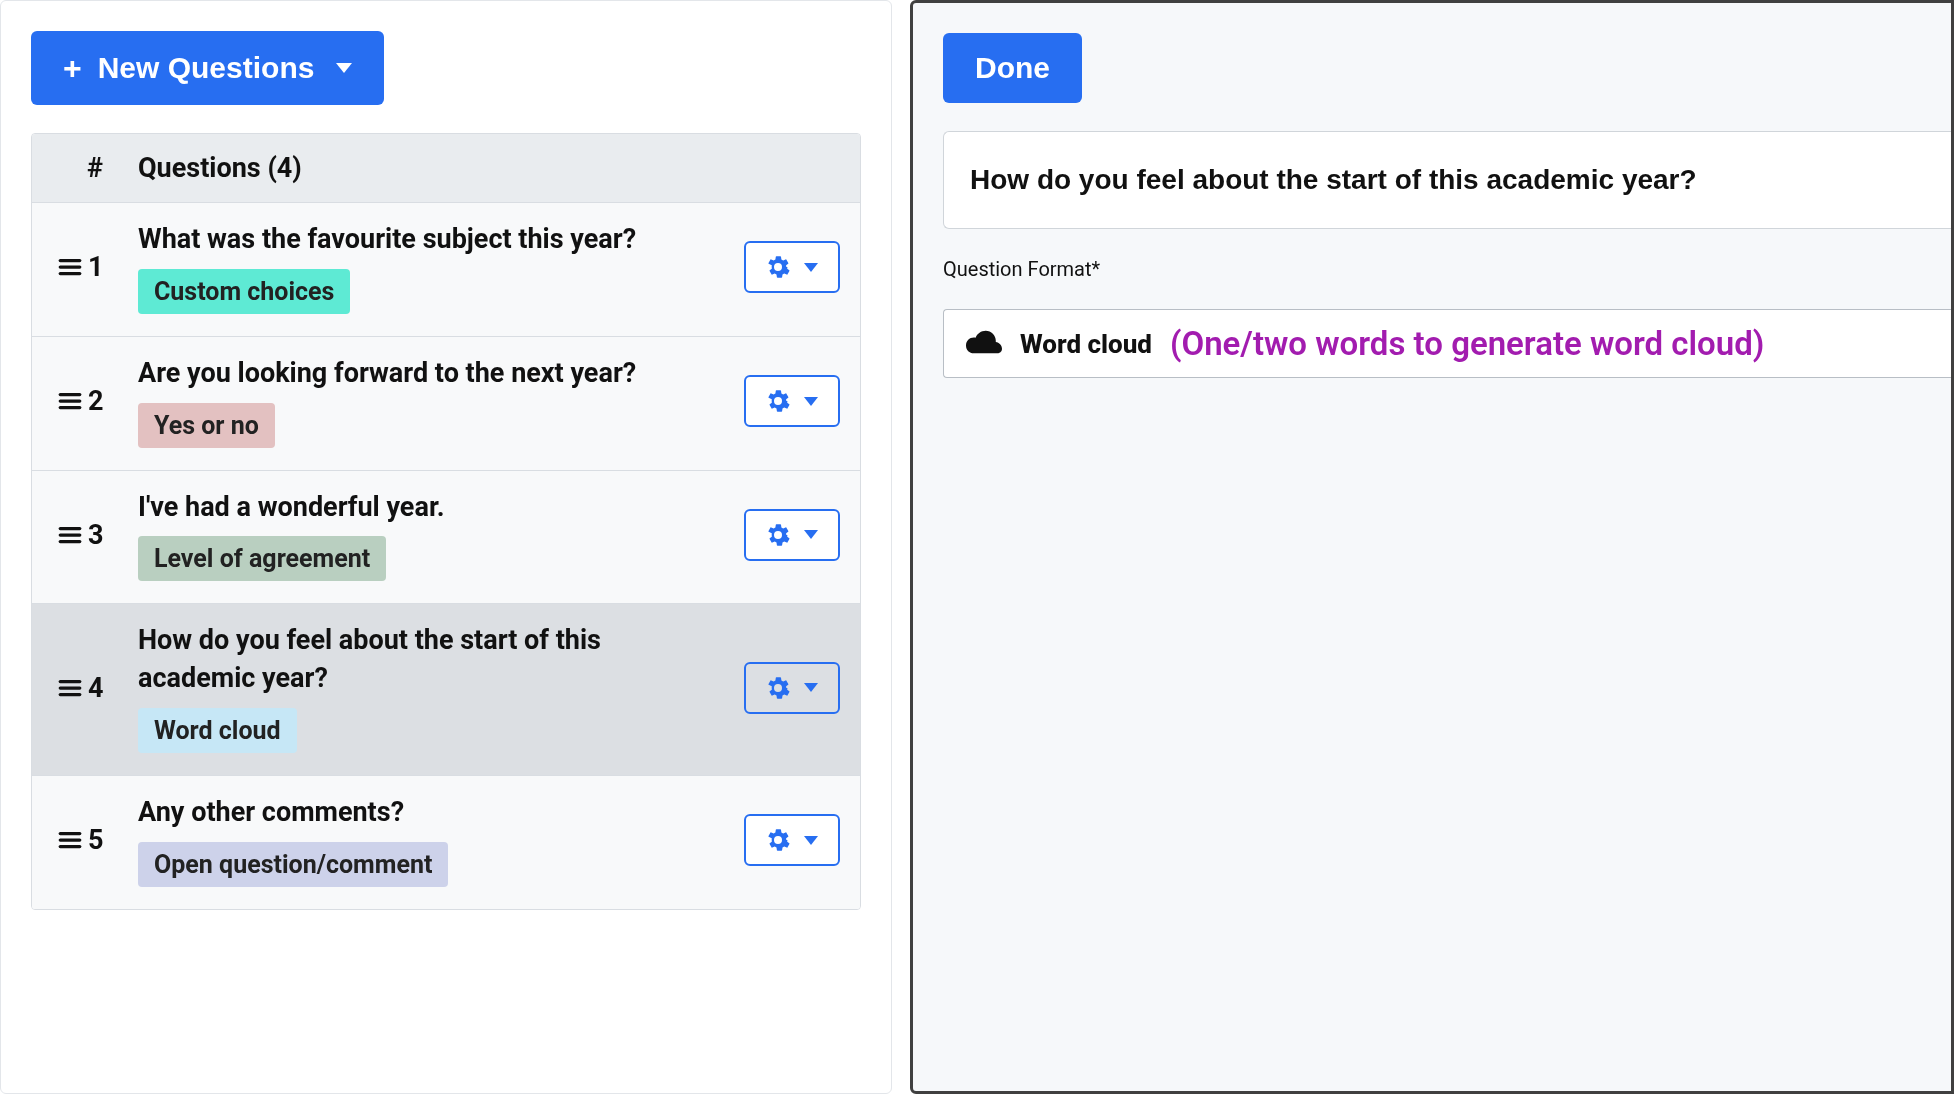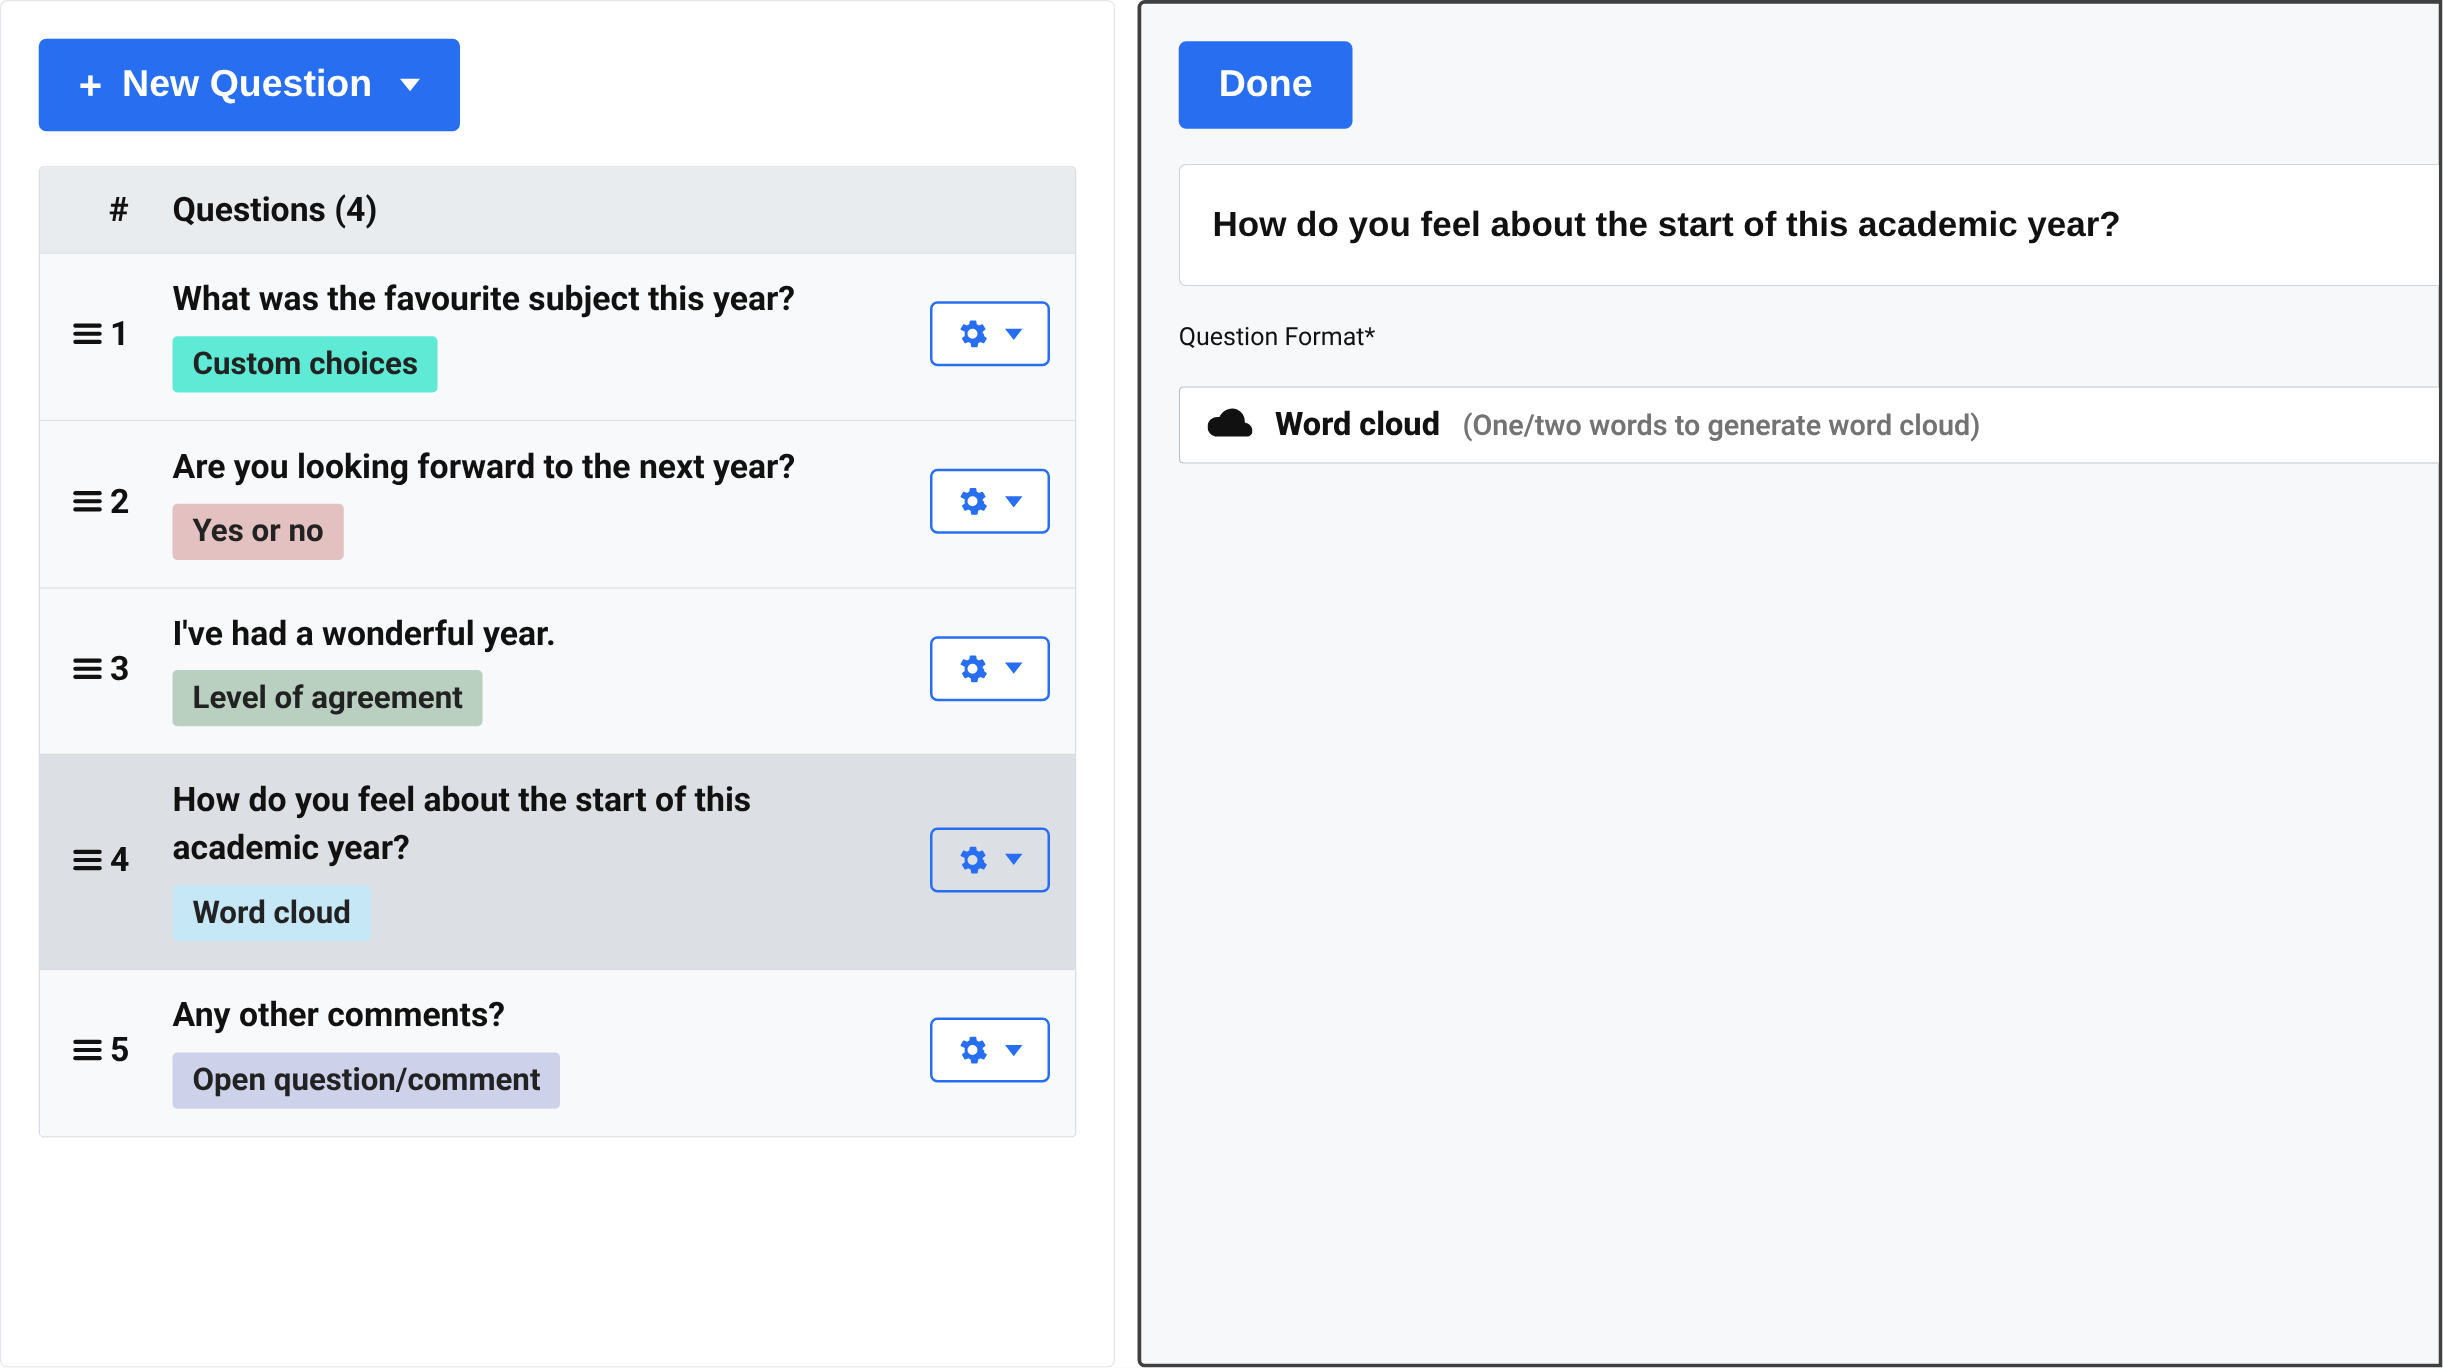--- a/index.html
+++ b/index.html
@@ -176,29 +176,29 @@
     border-right: none;
     border-radius: 4px 0 0 4px;
     padding: 14px 22px;
     display: flex;
     align-items: center;
     gap: 18px;
     cursor: pointer;
   }
   .format-select .cloud svg { width: 36px; height: 28px; fill: #111; }
   .format-select .fmt-name { font-size: 26px; font-weight: 800; color: #111; }
-  .format-select .fmt-hint { font-size: 23px; font-weight: 600; color: #737373; }
+  .format-select .fmt-hint { font-size: 33px; font-weight: 600; color: #a21caf; }
 </style>
 </head>
 <body>
 
 <div class="left-panel">
   <button class="new-question-btn">
     <span class="plus">+</span>
-    <span>New Question</span>
+    <span>New Questions</span>
     <span class="caret"></span>
   </button>
 
   <div class="q-table">
     <div class="q-header">
       <div class="col-num">#</div>
       <div class="col-title">Questions (4)</div>
     </div>
     <div id="rows">
         <div class="q-row">

